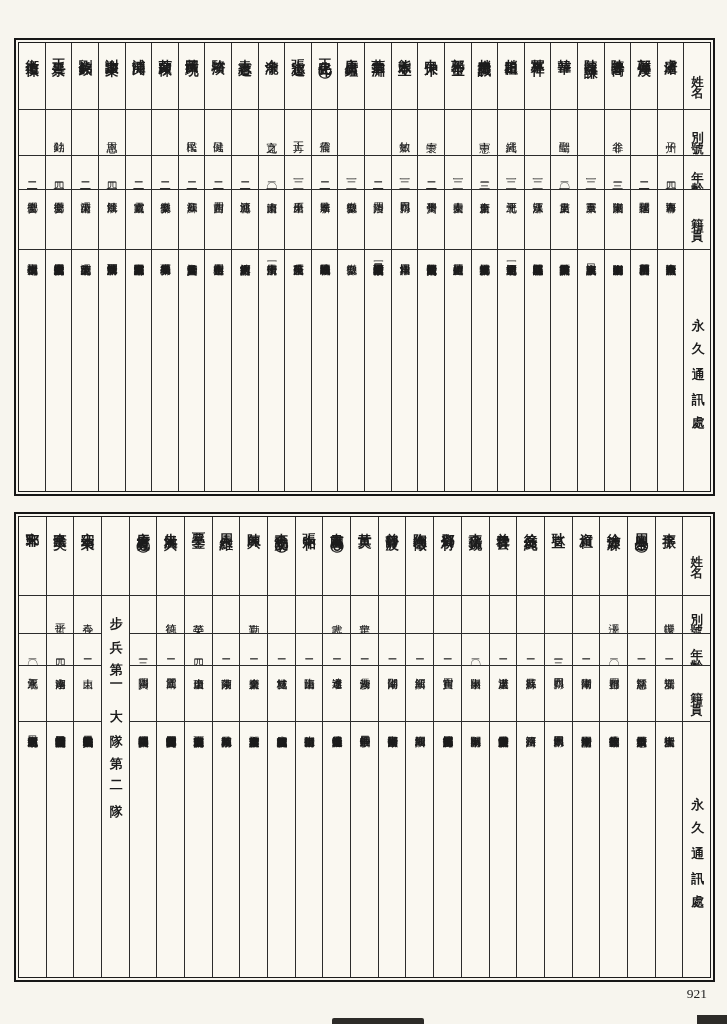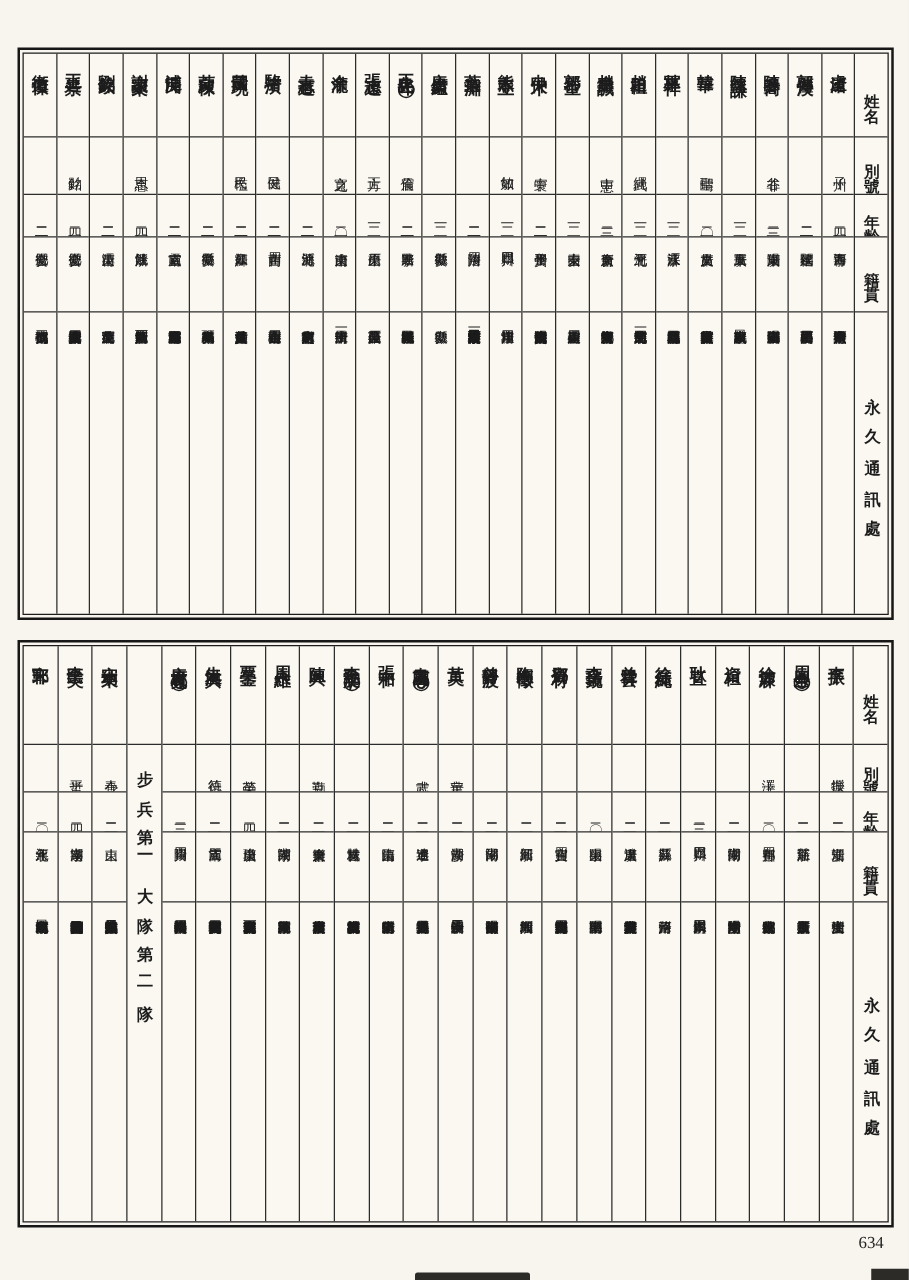--- a/index.html
+++ b/index.html
@@ -952,17 +952,17 @@
           <div class="cell cell-origin">
             <span>河北永年</span>
           </div>
           <div class="cell cell-addr">
             <span>河北省永年縣城內葛家口街</span>
           </div>
         </div>
       </div>
   </div>
 
-  <div class="page-number">634</div>
+  <div class="page-number">921</div>
 
   <div class="artifact artifact-bottom"></div>
   <div class="artifact artifact-corner"></div>
 </div>
 
 </body></html>

